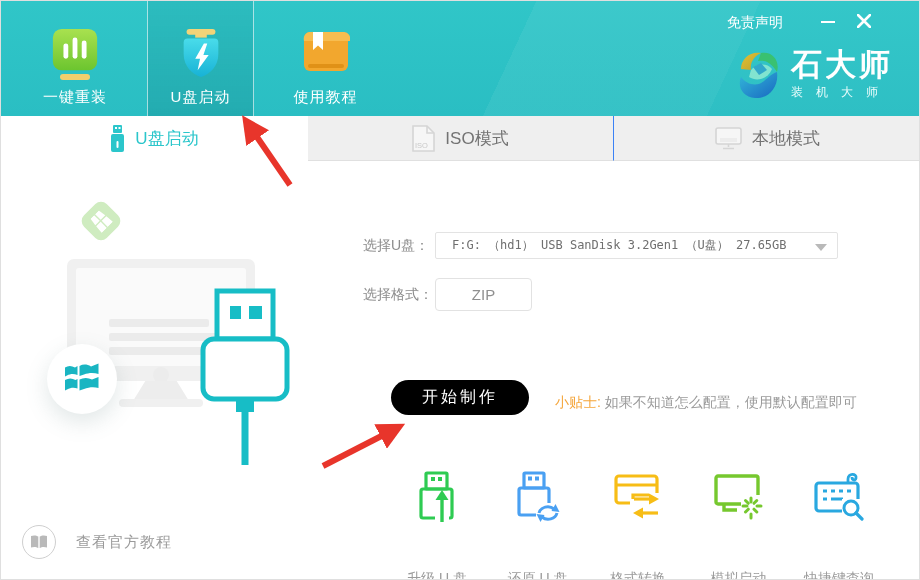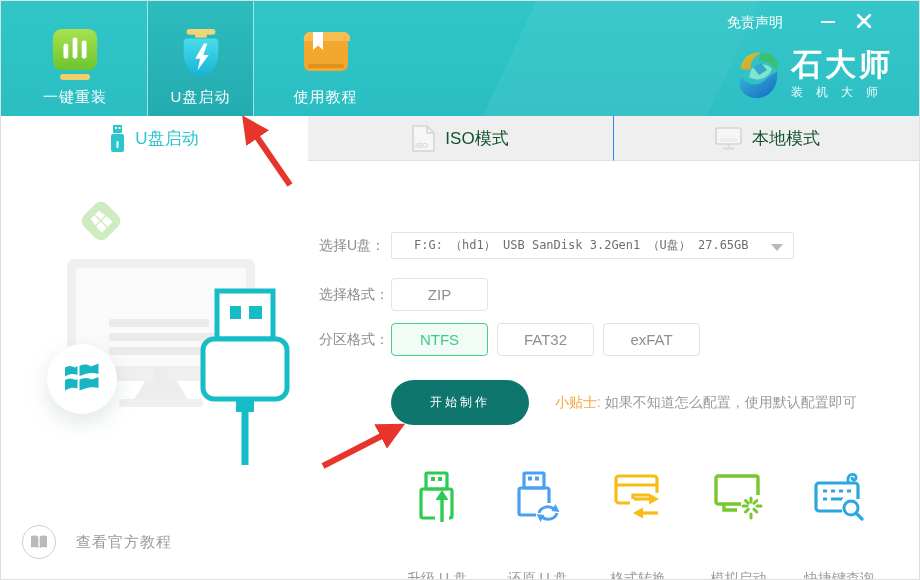--- a/index.html
+++ b/index.html
@@ -37,21 +37,21 @@
   .logo-txt{margin-left:10px;}
   .logo-name{color:#fff;font-size:31px;font-weight:bold;letter-spacing:3px;line-height:32px;}
   .logo-sub{color:#eafcfb;font-size:12px;letter-spacing:13px;margin-right:-13px;margin-top:3px;}
   
   .tabbar{position:absolute;left:0;top:115px;width:920px;height:45px;display:flex;}
   .tab{display:flex;align-items:center;justify-content:center;cursor:pointer;height:45px;}
   .tab .tlbl{font-size:17px;margin-left:10px;}
   .tab.active{width:307px;background:#fff;}
   .tab.active .tlbl{color:#2bc6cb;}
   .tab.inactive{background:#efefef;border-bottom:1px solid #e0e0e0;}
-  .tab.inactive .tlbl{color:#14532d;}
+  .tab.inactive .tlbl{color:#737373;}
   .tab-iso{width:306px;border-right:1px solid #3b82f6;}
   .tab-local{width:307px;}
   
   .content{position:absolute;left:0;top:160px;width:920px;height:420px;background:#fff;}
   
   .illus{position:absolute;left:0;top:0;width:330px;height:330px;}
   .monitor{position:absolute;left:66px;top:98px;width:188px;height:122px;background:#f0f0f0;border-radius:7px;}
   .monitor .screen{position:absolute;left:9px;top:9px;width:170px;height:98px;background:#fafafa;border-radius:3px;}
   .monitor .bar{position:absolute;background:#ebebeb;height:8px;border-radius:2px;}
   .monitor .dot{position:absolute;left:86px;top:108px;width:16px;height:16px;border-radius:50%;background:#ececec;}
@@ -60,37 +60,37 @@
   .win-tile{
     position:absolute;left:84px;top:44px;width:32px;height:32px;border-radius:8px;
     background:#cfecc0;transform:rotate(45deg);display:flex;align-items:center;justify-content:center;
   }
   .win-circle{
     position:absolute;left:46px;top:183px;width:70px;height:70px;border-radius:50%;background:#fff;
     box-shadow:0 8px 22px rgba(90,120,120,.18);display:flex;align-items:center;justify-content:center;
   }
   .usb-plug{position:absolute;left:198px;top:126px;}
   
-  .frow{position:absolute;display:flex;align-items:center;}
+  .frow{position:absolute;display:flex;align-items:center;margin-left:44px;}
   .flabel{font-size:14px;color:#8c8c8c;width:72px;}
   .select{
     position:relative;width:403px;height:27px;border:1px solid #e3e3e3;border-radius:2px;
-    display:flex;align-items:center;padding:0 26px 0 22px;cursor:pointer;background:#fff;
+    display:flex;align-items:center;padding:0 26px 0 16px;cursor:pointer;background:#fff;
   }
   .select .val{font-family:"DejaVu Sans Mono","Liberation Mono",monospace;font-size:12px;color:#6f6f6f;white-space:nowrap;overflow:hidden;}
   .caret{position:absolute;right:10px;top:11px;width:0;height:0;border-left:6px solid transparent;border-right:6px solid transparent;border-top:7px solid #b9b9b9;}
   .opt{
     width:97px;height:33px;border:1px solid #e2e2e2;border-radius:4px;background:#fff;
     color:#8f8f8f;font-size:15px;display:flex;align-items:center;justify-content:center;
     margin-right:9px;cursor:pointer;
   }
   .opt.sel{border-color:#43d185;background:#f2fcf6;color:#3ecb81;}
   .start-btn{
-    position:absolute;left:390px;top:219px;width:138px;height:45px;border-radius:23px;
-    background:#0f766e;color:#fff;font-size:12px;letter-spacing:3px;
+    position:absolute;left:390px;top:219px;width:138px;height:35px;border-radius:23px;
+    background:#000000;color:#fff;font-size:16px;letter-spacing:3px;
     display:flex;align-items:center;justify-content:center;cursor:pointer;
   }
   .tip{position:absolute;left:554px;top:233px;font-size:14px;white-space:nowrap;}
   .tip .pfx{color:#f5a63c;text-align:right;}
   .tip .txt{color:#9a9a9a;}
   
   .tools{position:absolute;left:388px;top:308px;width:498px;display:flex;justify-content:space-between;}
   .tool{width:96px;display:flex;flex-direction:column;align-items:center;cursor:pointer;gap:38px;}
   .tool .tico{height:54px;display:flex;align-items:flex-end;justify-content:center;}
   .tool .tl{font-size:14px;color:#9b9b9b;margin-top:9px;white-space:nowrap;}
@@ -273,26 +273,20 @@
         <span class="val">F:G: （hd1）  USB SanDisk 3.2Gen1 （U盘） 27.65GB</span>
         <span class="caret"></span>
       </div>
     </div>
 
     <div class="frow" style="left:318px;top:117px;">
       <span class="flabel">选择格式：</span>
       <div class="opt">ZIP</div>
     </div>
 
-    <div class="frow" style="left:318px;top:162px;">
-      <span class="flabel">分区格式：</span>
-      <div class="opt sel">NTFS</div>
-      <div class="opt">FAT32</div>
-      <div class="opt">exFAT</div>
-    </div>
 
     <div class="start-btn">开始制作</div>
     <div class="tip">
       <span class="pfx">小贴士:</span>
       <span class="txt">如果不知道怎么配置，使用默认配置即可</span>
     </div>
 
     <div class="tools">
 
       <div class="tool">

